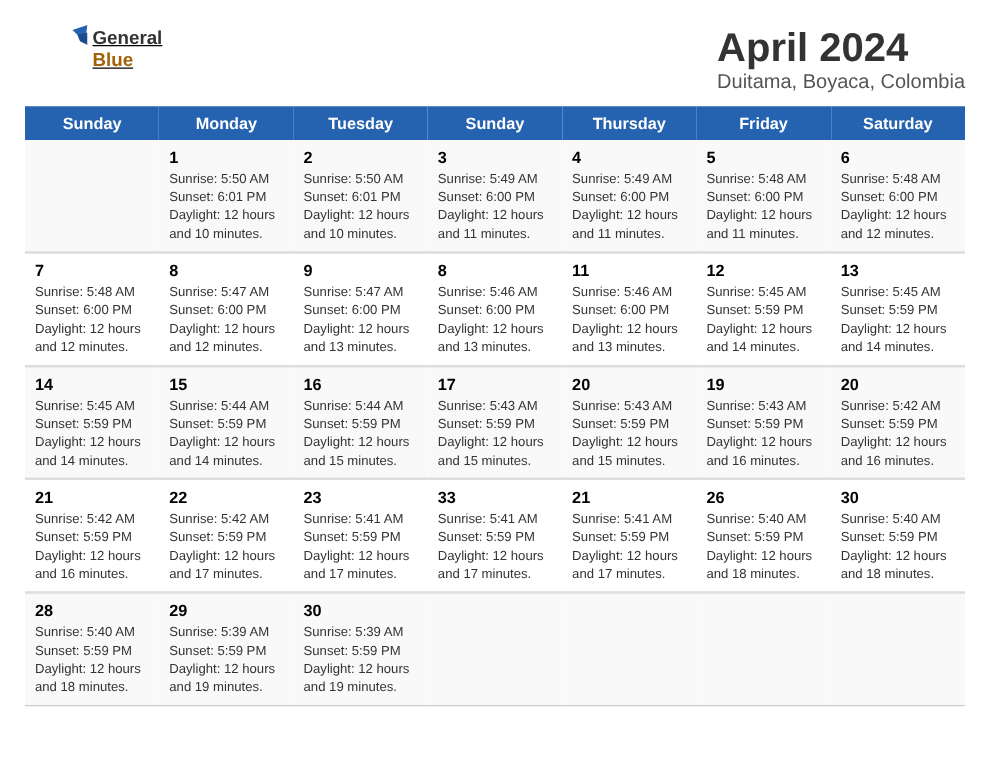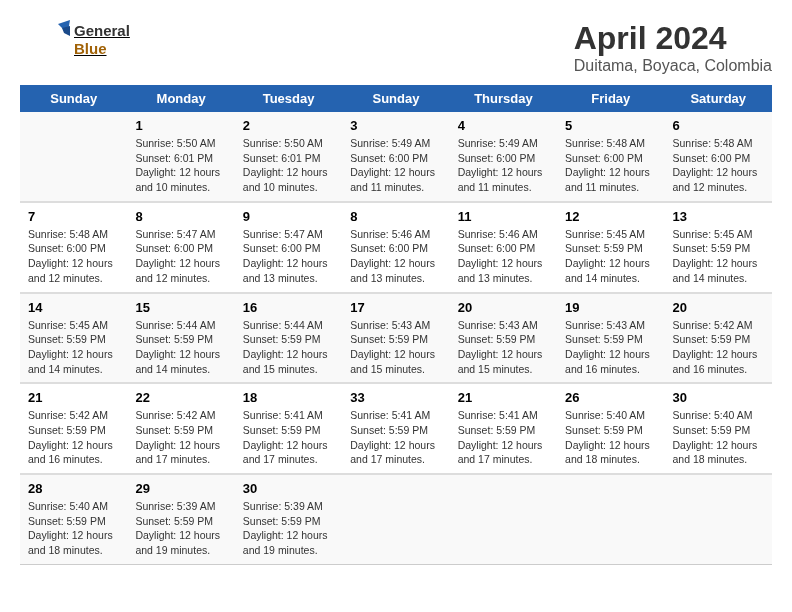--- a/index.html
+++ b/index.html
@@ -203,21 +203,21 @@
       <tr class="row-separator">
         <td>
           <span class="day-num">21</span>
           <div class="day-info">Sunrise: 5:42 AM<br>Sunset: 5:59 PM<br>Daylight: 12 hours and 16 minutes.</div>
         </td>
         <td>
           <span class="day-num">22</span>
           <div class="day-info">Sunrise: 5:42 AM<br>Sunset: 5:59 PM<br>Daylight: 12 hours and 17 minutes.</div>
         </td>
         <td>
-          <span class="day-num">18</span>
+          <span class="day-num">23</span>
           <div class="day-info">Sunrise: 5:41 AM<br>Sunset: 5:59 PM<br>Daylight: 12 hours and 17 minutes.</div>
         </td>
         <td>
           <span class="day-num">33</span>
           <div class="day-info">Sunrise: 5:41 AM<br>Sunset: 5:59 PM<br>Daylight: 12 hours and 17 minutes.</div>
         </td>
         <td>
           <span class="day-num">21</span>
           <div class="day-info">Sunrise: 5:41 AM<br>Sunset: 5:59 PM<br>Daylight: 12 hours and 17 minutes.</div>
         </td>

